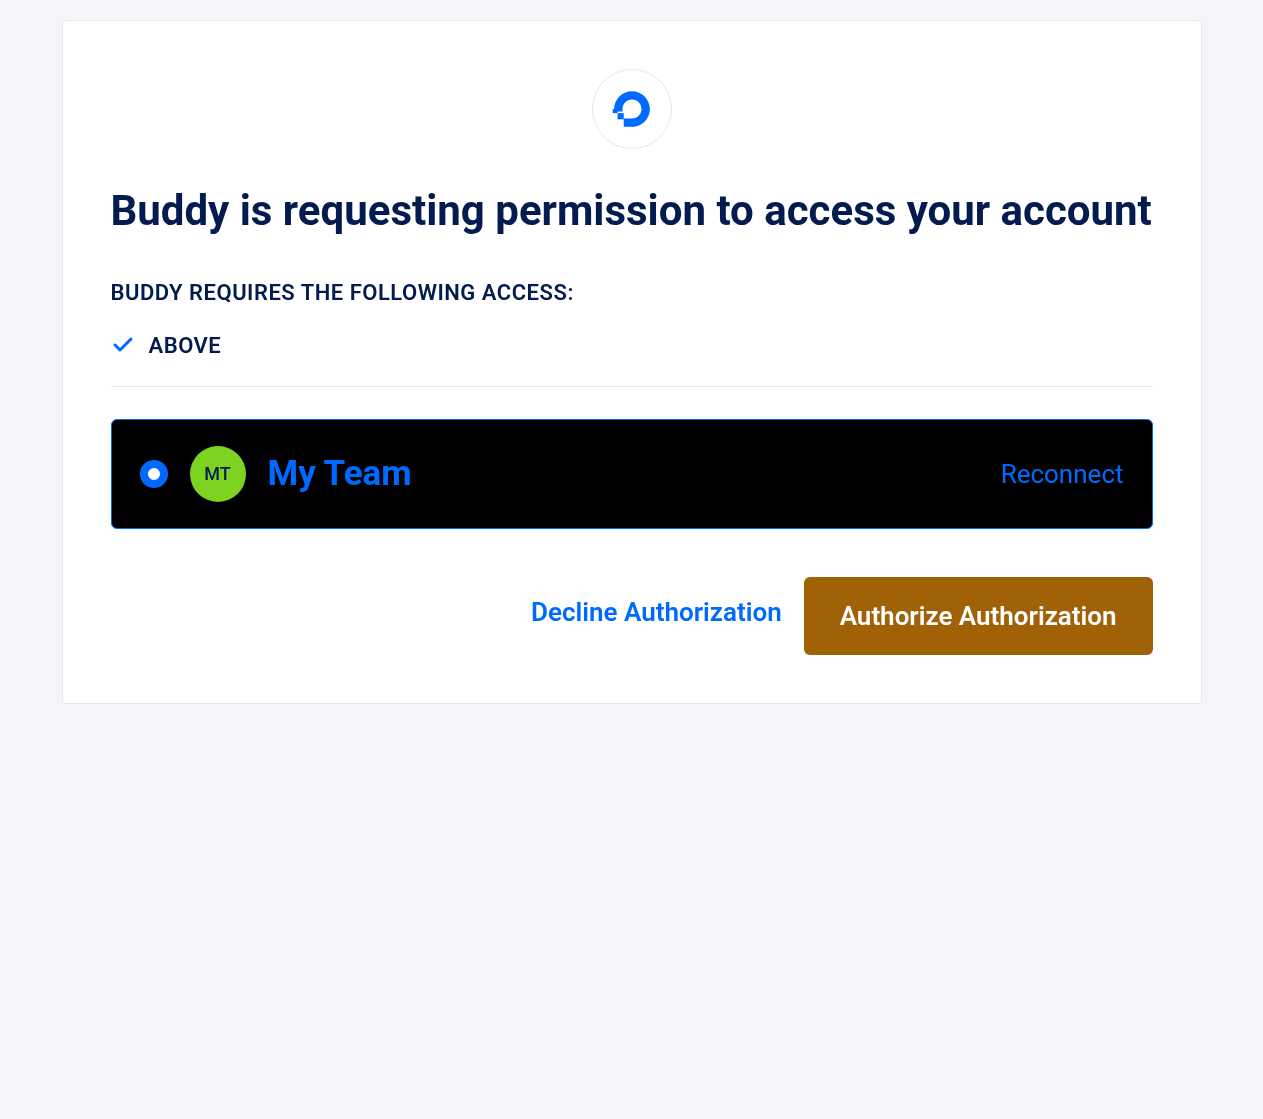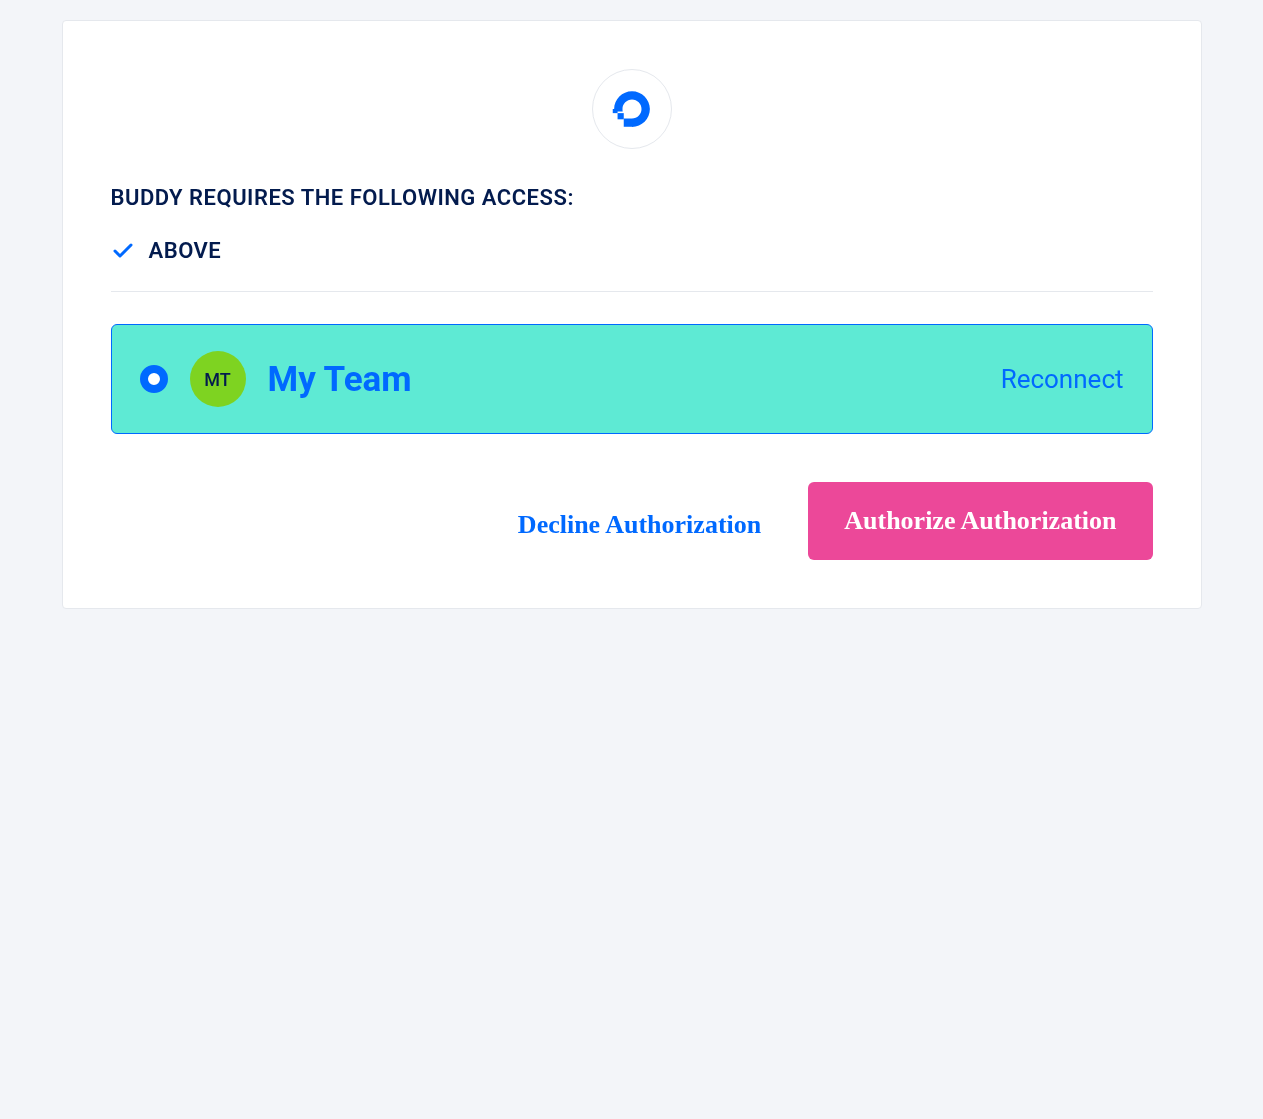--- a/index.html
+++ b/index.html
@@ -70,21 +70,21 @@
       margin: 28px 0 32px 0;
     }
     .team-label {
       font-size: 22px;
       color: #031b4e;
       font-weight: 500;
       margin-bottom: 16px;
     }
     .team-option {
       border: 1px solid #0069ff;
-      background: #5eead4;
+      background: #000000;
       border-radius: 6px;
       padding: 26px 28px;
       display: flex;
       align-items: center;
       justify-content: space-between;
     }
     .team-left {
       display: flex;
       align-items: center;
       gap: 22px;
@@ -120,37 +120,36 @@
       color: #0069ff;
       background: none;
       border: none;
       cursor: pointer;
       font-weight: 400;
       font-family: inherit;
     }
     .actions {
       display: flex;
       justify-content: flex-end;
-      align-items: flex-end;
-      gap: 39px;
+      align-items: flex-start;
+      gap: 14px;
       margin-top: 48px;
-      font-family: Liberation Serif, serif;
     }
     .btn-decline {
       background: none;
       border: none;
       color: #0069ff;
       font-size: 26px;
       font-weight: 600;
       cursor: pointer;
       font-family: inherit;
       padding: 20px 8px;
     }
     .btn-authorize {
-      background: #ec4899;
+      background: #a16207;
       color: #ffffff;
       border: none;
       border-radius: 6px;
       font-size: 26px;
       font-weight: 600;
       padding: 24px 36px;
       cursor: pointer;
       font-family: inherit;
     }
     .check-icon {
@@ -172,20 +171,21 @@
     <div class="logo-circle">
       <svg class="do-logo" viewBox="0 0 64 64">
         <path fill="#0069ff" d="M32 6C17.64 6 6 17.64 6 32c0 1.2.08 2.38.24 3.54h12.2c-.18-1.16-.28-2.34-.28-3.54 0-7.62 6.22-13.84 13.84-13.84S45.84 24.38 45.84 32 39.62 45.84 32 45.84V58c14.36 0 26-11.64 26-26S46.36 6 32 6z"></path>
         <rect fill="#0069ff" x="20" y="45.84" width="12" height="12"></rect>
         <rect fill="#0069ff" x="11" y="38" width="9" height="9"></rect>
         <rect fill="#0069ff" x="4" y="32" width="7" height="6"></rect>
       </svg>
     </div>
   </div>
 
+  <h1 class="title">Buddy is requesting permission to access your account</h1>
 
   <div class="subheading">BUDDY REQUIRES THE FOLLOWING ACCESS:</div>
 
   <div class="perm-row">
     <svg class="check-icon" viewBox="0 0 24 24">
       <path fill="none" stroke="#0069ff" stroke-width="3" stroke-linecap="round" stroke-linejoin="round" d="M4 12l5 5L20 6"></path>
     </svg>
     <span class="perm-label">ABOVE</span>
   </div>
 

